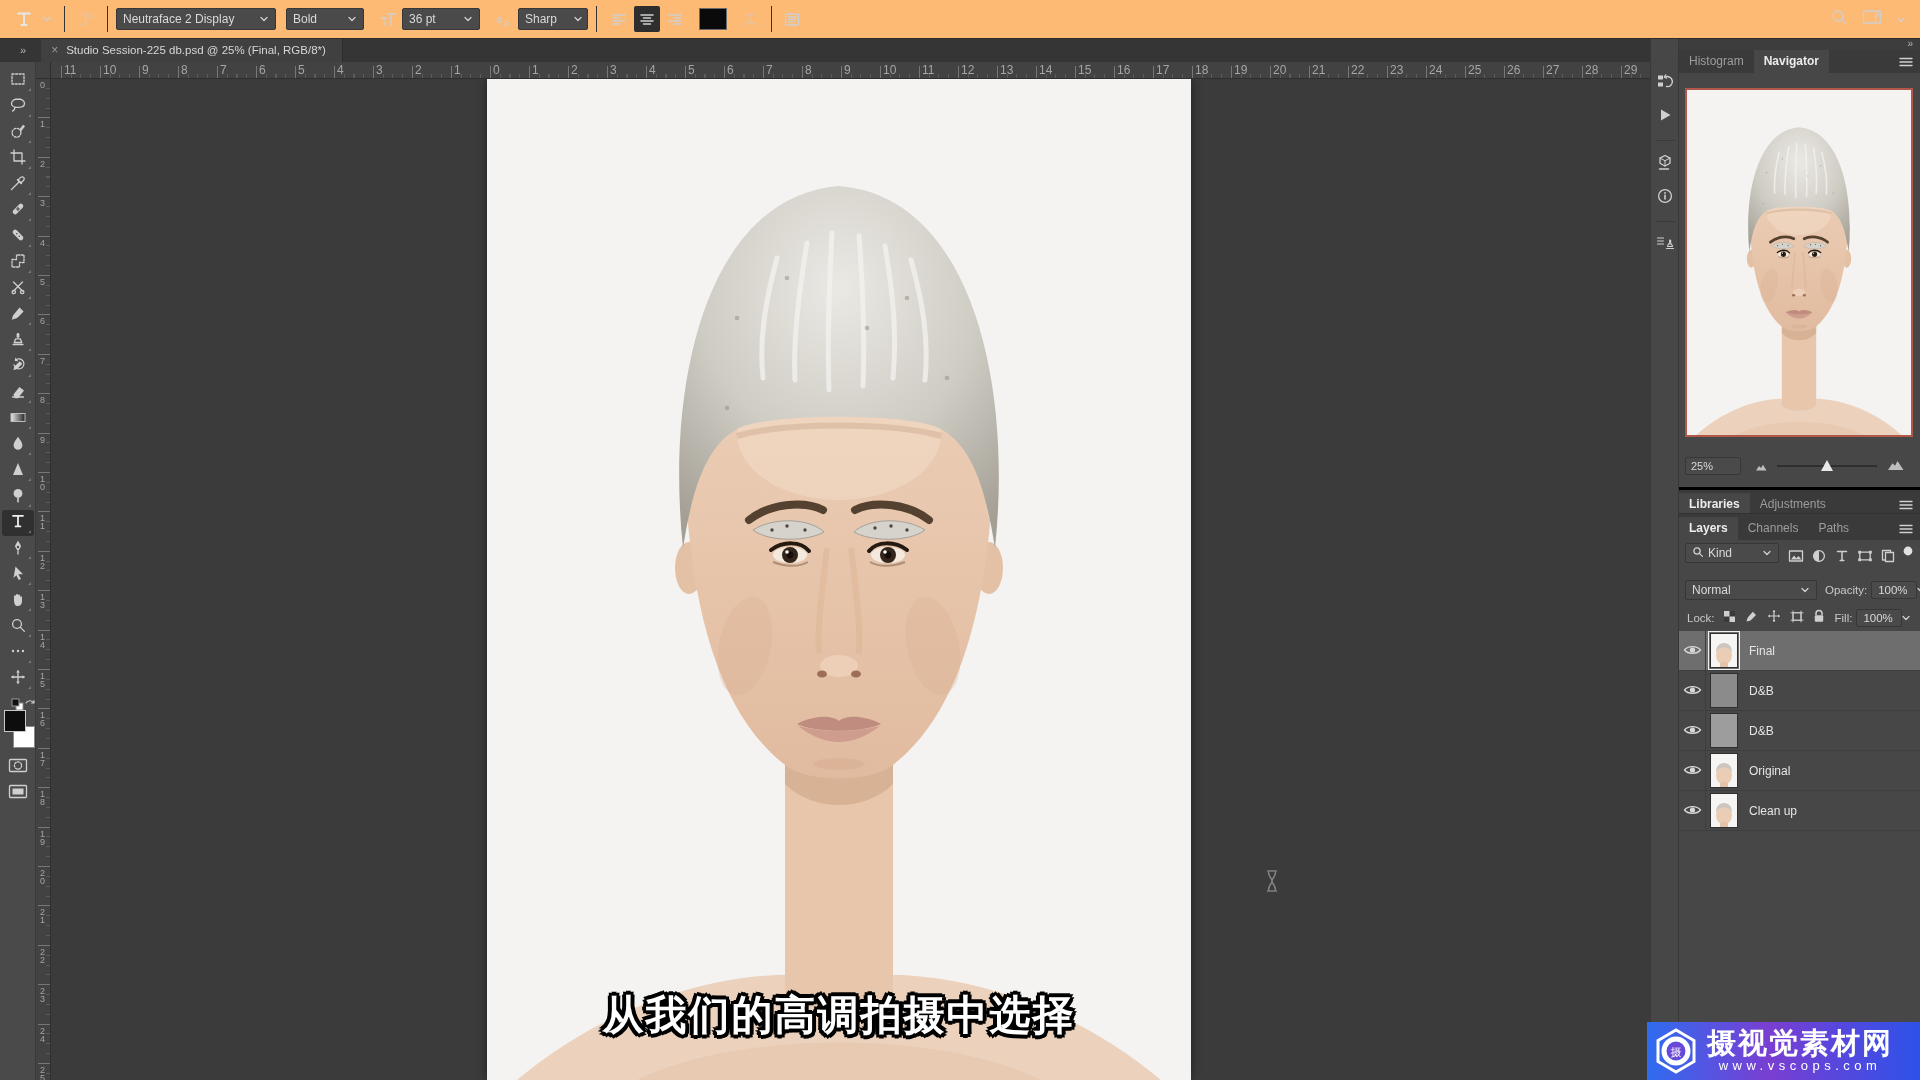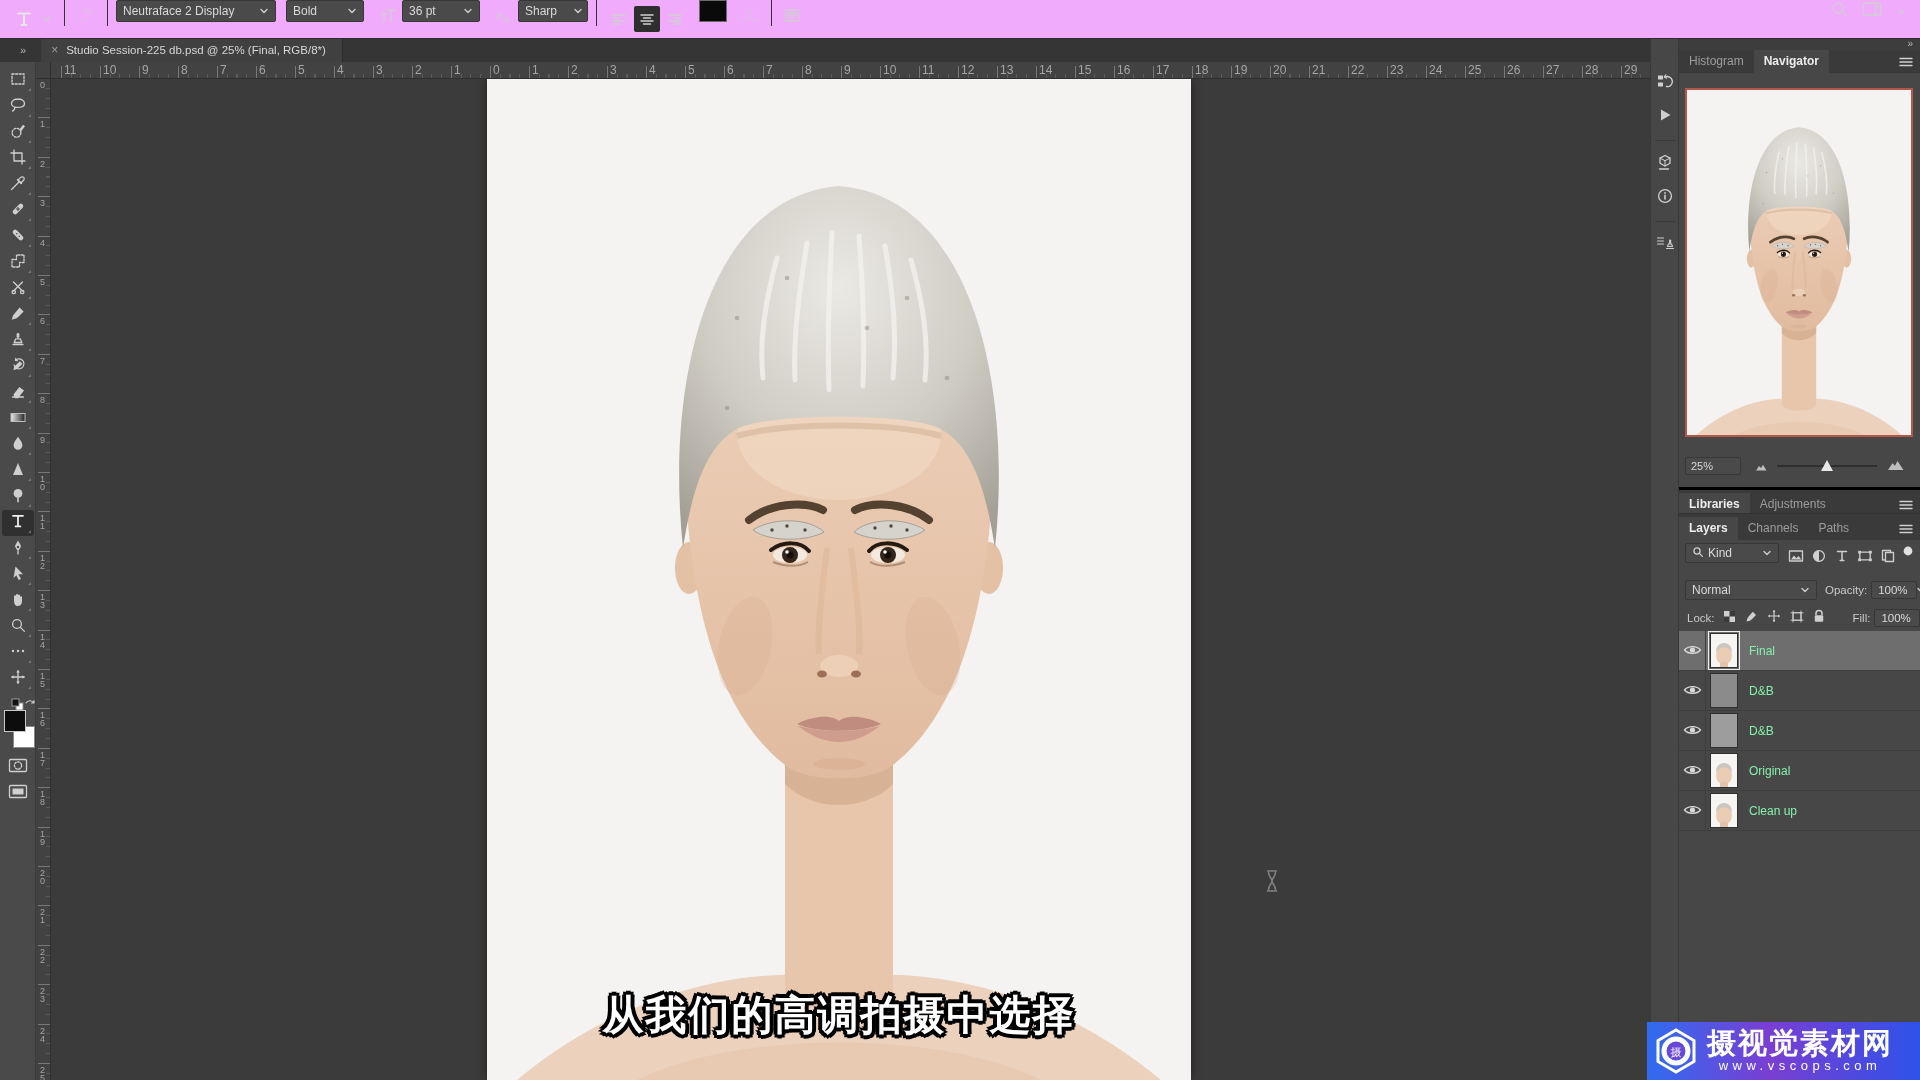--- a/index.html
+++ b/index.html
@@ -1,21 +1,21 @@
 <!DOCTYPE html>
 <html><head>
 <meta charset="utf-8">
 <style>
   html,body{margin:0;padding:0;background:#202020;}
   #app{position:relative;width:1920px;height:1080px;overflow:hidden;
        font-family:"Liberation Sans",sans-serif;background:#3b3b3b;
        -webkit-user-select:none;user-select:none;}
   
-  #options-bar{position:absolute;left:0;top:0;width:1920px;height:38px;background:#f0abfc;
-    border-bottom:1px solid #2b2b2b;display:flex;align-items:flex-start;z-index:30;}
+  #options-bar{position:absolute;left:0;top:0;width:1920px;height:38px;background:#fdba74;
+    border-bottom:1px solid #2b2b2b;display:flex;align-items:center;z-index:30;}
   .ob-group{display:flex;align-items:center;height:38px;}
   .ob-sep{width:1px;height:26px;background:#333;margin:0 8px;}
   .ob-iconbtn{display:flex;align-items:center;justify-content:center;padding:0 4px;height:30px;}
   .dim{opacity:.45;}
   .field{display:flex;align-items:center;justify-content:space-between;background:#4a4a4a;
     border:1px solid #373737;border-radius:2px;height:22px;color:#d9d9d9;font-size:12px;
     padding:0 6px;box-sizing:border-box;}
   .field .chev{margin-left:8px;display:flex;}
   .alignbtn{width:26px;height:26px;display:flex;align-items:center;justify-content:center;border-radius:2px;margin:0 1px;}
   .alignbtn.active{background:#2e2e2e;}
@@ -95,32 +95,32 @@
   #filter-row{position:absolute;left:0;top:505px;width:242px;height:30px;display:flex;}
   #kind-select{margin-left:6px;width:94px;height:20px;font-size:12px;gap:4px;}
   .filter-icons{display:flex;align-items:center;gap:7px;margin-left:9px;}
   #blend-row{position:absolute;left:0;top:538px;width:242px;height:28px;display:flex;align-items:center;}
   #blend-select{margin-left:6px;width:132px;height:20px;font-size:12px;}
   #opacity-label{margin-left:8px;font-size:11.5px;color:#c9c9c9;}
   #opacity-field{margin-left:4px;width:46px;height:18px;font-size:11.5px;}
   #lock-row{position:absolute;left:0;top:567px;width:242px;height:26px;display:flex;align-items:center;border-bottom:1px solid #3a3a3a;}
   #lock-label{margin-left:8px;font-size:11.5px;color:#c9c9c9;}
   .lock-icons{display:flex;align-items:center;gap:9px;margin-left:8px;}
-  #fill-label{margin-left:28px;font-size:11.5px;color:#c9c9c9;}
+  #fill-label{margin-left:10px;font-size:11.5px;color:#c9c9c9;}
   #fill-field{margin-left:4px;width:46px;height:18px;font-size:11.5px;}
   #layers-list{position:absolute;left:0;top:593px;width:242px;}
   .layer-row{position:relative;width:242px;height:39px;display:flex;align-items:center;border-bottom:1px solid #3e3e3e;}
   .layer-row.selected{background:#6e6e6e;}
   .eye-box{width:27px;display:flex;justify-content:center;align-items:center;border-right:1px solid #3e3e3e;height:39px;box-sizing:border-box;}
   .layer-thumb{position:relative;width:26px;height:33px;margin-left:5px;background:#fff;outline:1px solid #2f2f2f;}
   .layer-thumb.sel-brackets::before{content:'';position:absolute;left:-3px;top:-3px;right:-3px;bottom:-3px;
     border:1.5px solid #f0f0f0;}
   .layer-thumb.gray{background:#8b8b8b;}
   .layer-thumb.gray-light{background:#9d9d9d;}
-  .layer-name{margin-left:12px;font-size:12px;color:#86efac;}
+  .layer-name{margin-left:12px;font-size:12px;color:#e5e5e5;}
   
   #watermark{position:absolute;left:1647px;top:1022px;width:273px;height:58px;z-index:50;
     display:flex;align-items:center;
     background:linear-gradient(90deg,#2f6cf0 0%,#7a3ed2 45%,#2d52e9 100%);}
   #wm-logo{position:relative;width:46px;height:46px;margin-left:6px;flex:0 0 46px;}
   #wm-text{margin-left:8px;display:flex;flex-direction:column;align-items:center;}
   #wm-title{font-size:29px;font-weight:700;color:#fff;letter-spacing:2px;line-height:30px;white-space:nowrap;}
   #wm-url{font-size:13px;color:#fff;letter-spacing:4.5px;line-height:16px;white-space:nowrap;}
 </style>
 </head>

